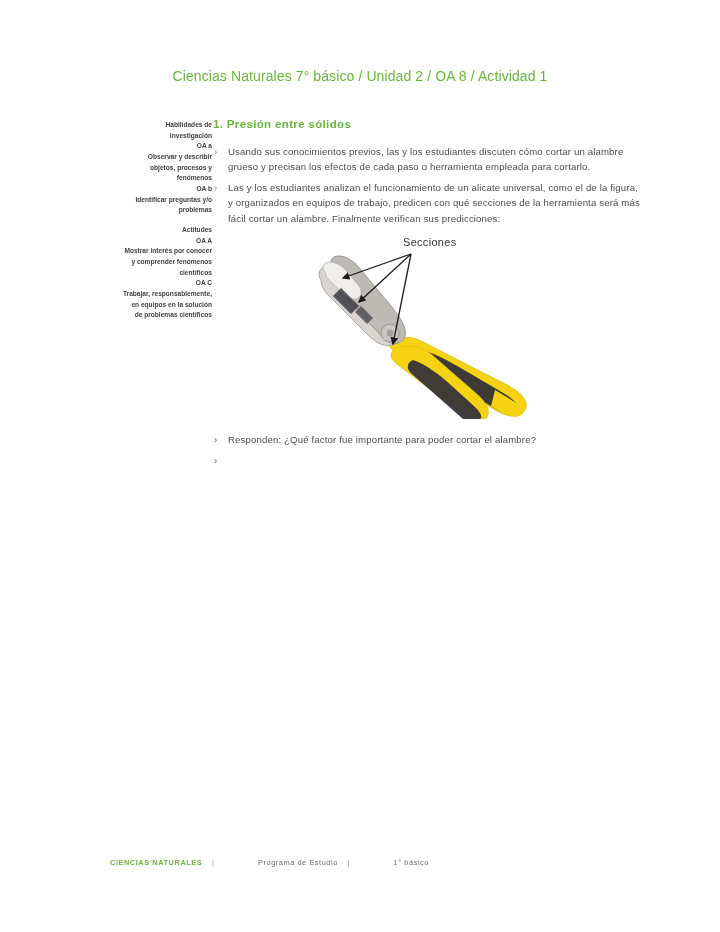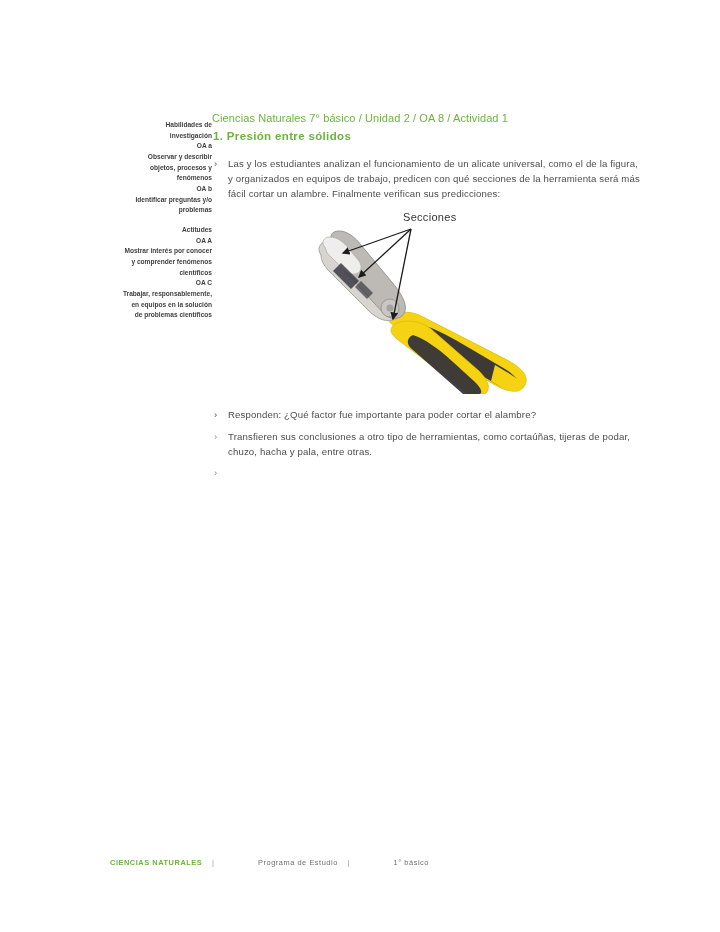--- a/index.html
+++ b/index.html
@@ -24,25 +24,24 @@
 
   
   .doc-header {
     position: absolute;
     left: 0;
     top: 68px;
     width: 720px;
     text-align: center;
   }
   .doc-header .title {
-    font-size: 11px;
+    font-size: 14px;
     color: #6bb43f;
     letter-spacing: 0.1px;
     white-space: nowrap;
-    margin-top: 44px;
   }
 
   
   .sidebar {
     position: absolute;
     left: 60px;
     top: 120px;
     width: 152px;
     text-align: right;
     font-size: 6.6px;
@@ -60,21 +59,21 @@
     left: 213px;
     top: 118px;
     width: 432px;
   }
 
   .activity-title {
     font-size: 11.5px;
     color: #6bb43f;
     font-weight: bold;
     letter-spacing: 0.35px;
-    margin: 12px 0 14px 0;
+    margin: 0 0 14px 0;
   }
 
   ul.bullets {
     list-style: none;
     margin: 0;
     padding: 0;
   }
   ul.bullets li {
     position: relative;
     padding-left: 15px;
@@ -173,20 +172,21 @@
     </div>
   </div>
 
   <div class="content">
 
     <h2 class="activity-title">1.  Presión entre sólidos</h2>
 
     <ul class="bullets bullets-top">
       <li>
         <span class="chev">›</span>
+        <span>Usando sus conocimientos previos, las y los estudiantes discuten cómo cortar un alambre grueso y precisan los efectos de cada paso o herramienta empleada para cortarlo.</span>
       </li>
       <li>
         <span class="chev">›</span>
         <span>Las y los estudiantes analizan el funcionamiento de un alicate universal, como el de la figura, y organizados en equipos de trabajo, predicen con qué secciones de la herramienta será más fácil cortar un alambre. Finalmente verifican sus predicciones:</span>
       </li>
     </ul>
 
     <div class="figure">
       <div class="fig-label">Secciones</div>
       <svg class="fig-svg" width="300" height="175" viewBox="0 0 300 175">
@@ -222,21 +222,20 @@
     <ul class="bullets bullets-bottom">
       <li>
         <span class="chev">›</span>
       </li>
       <li>
         <span class="chev">›</span>
         <span>Responden: ¿Qué factor fue importante para poder cortar el alambre?</span>
       </li>
       <li>
         <span class="chev">›</span>
-        <span>Transfieren sus conclusiones a otro tipo de herramientas, como cortaúñas, tijeras de podar, chuzo, hacha y pala, entre otras.</span>
       </li>
       <li>
         <span class="chev">›</span>
       </li>
     </ul>
 
   </div>
 
   <div class="doc-footer">
     <span class="f-brand">CIENCIAS NATURALES</span>

